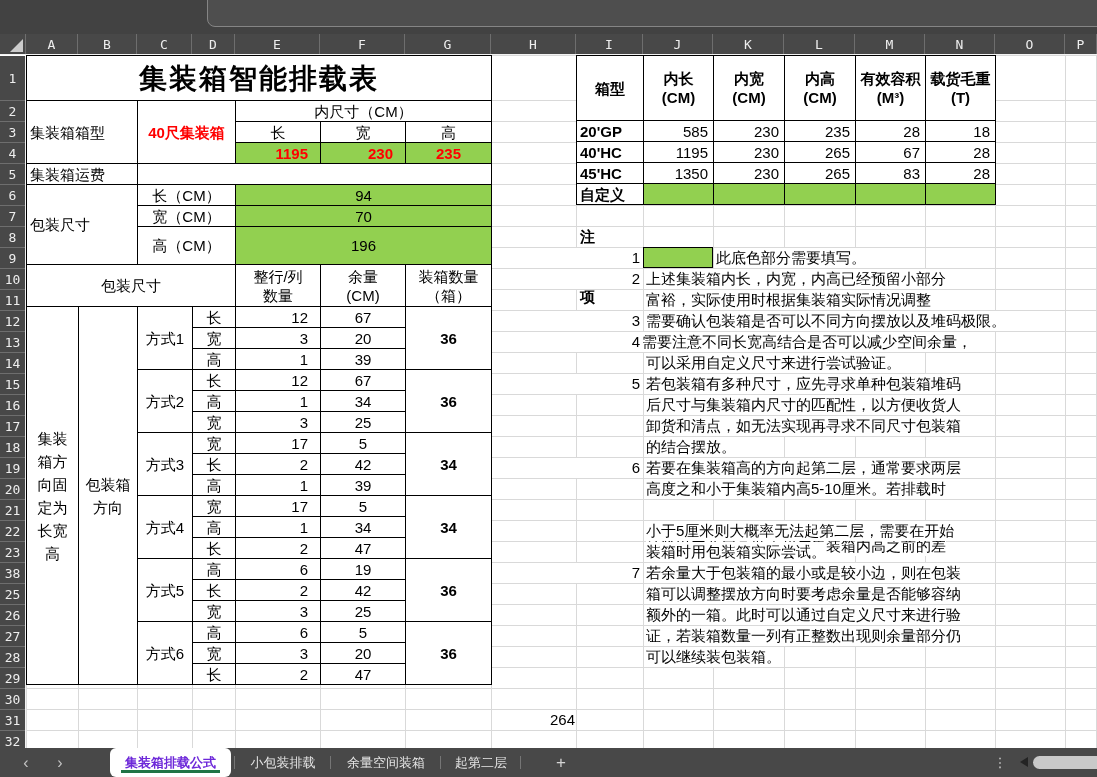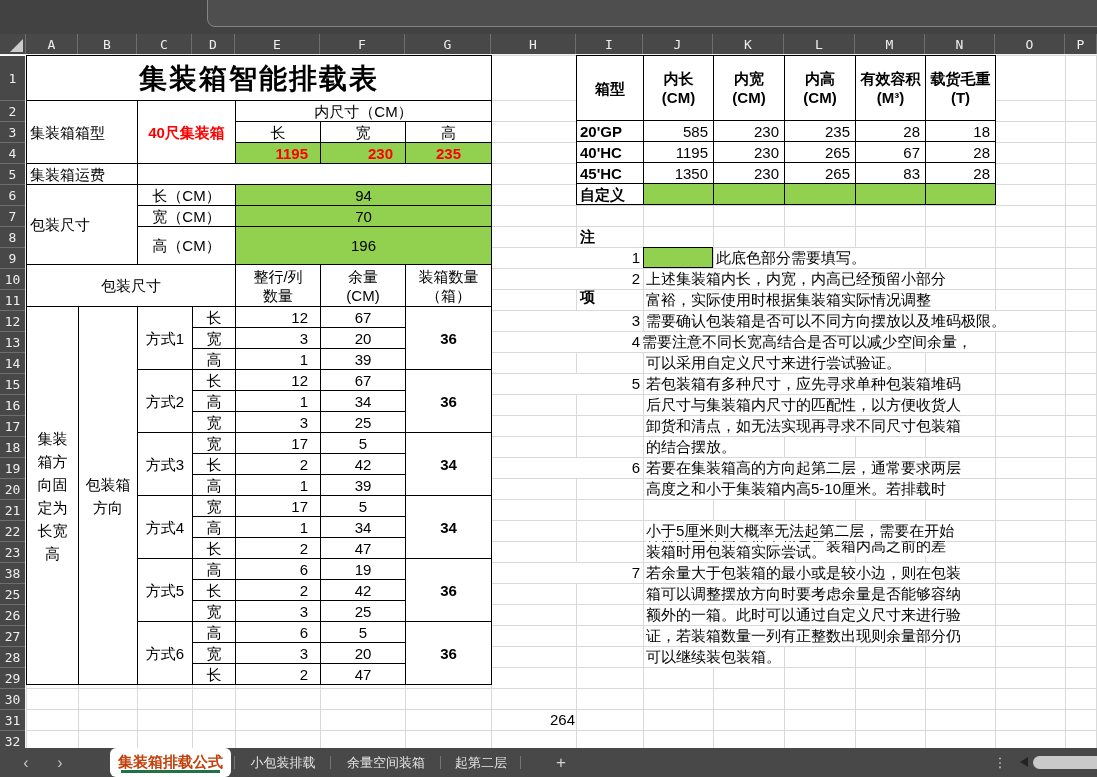--- a/index.html
+++ b/index.html
@@ -62,21 +62,21 @@
     border:1px solid #000;}
   .stray{position:absolute;left:491px;top:710px;width:84px;height:20px;line-height:20px;
     text-align:right;font-size:15px;z-index:5;}
 
   
   .tabbar{position:absolute;left:0;top:748px;width:1097px;height:29px;background:var(--chrome);z-index:40;}
   .navarrow{position:absolute;top:0;height:29px;width:24px;color:#c3c3c3;font-size:16px;
     display:flex;align-items:center;justify-content:center;cursor:pointer;}
   .tab-active{position:absolute;left:110px;top:0;width:121px;height:29px;background:#ffffff;
     border-radius:6px;display:flex;align-items:center;justify-content:center;}
-  .tab-active .lbl{font-size:15px;font-weight:bold;color:#c2410c;}
+  .tab-active .lbl{font-size:13px;font-weight:bold;color:#6d28d9;}
   .tab-active .uline{position:absolute;left:11px;right:11px;bottom:4px;height:3px;background:var(--tabgreen);}
   .tab{position:absolute;top:0;height:29px;display:flex;align-items:center;justify-content:center;
     color:#e6e6e6;font-size:13px;cursor:pointer;}
   .tabdiv{position:absolute;top:8px;width:1px;height:13px;background:#757575;}
   .addsheet{position:absolute;left:546px;top:0;width:30px;height:29px;color:#d5d5d5;font-size:17px;
     display:flex;align-items:center;justify-content:center;}
   .moredots{position:absolute;left:992px;top:0;width:16px;height:29px;color:#d0d0d0;font-size:13px;
     display:flex;align-items:center;justify-content:center;letter-spacing:0;}
   .hscroll-arrow{position:absolute;left:1020px;top:9px;width:0;height:0;
     border-top:5px solid transparent;border-bottom:5px solid transparent;border-right:8px solid #242424;}

